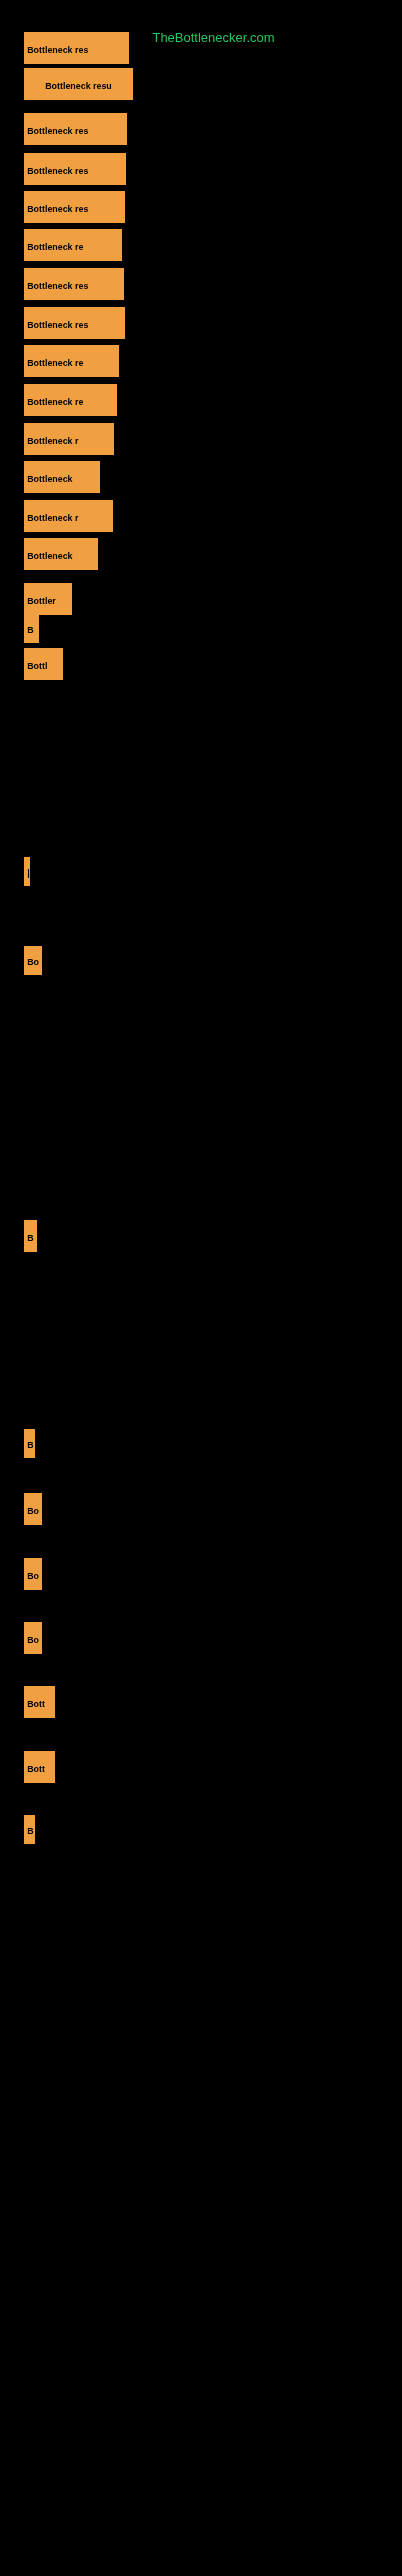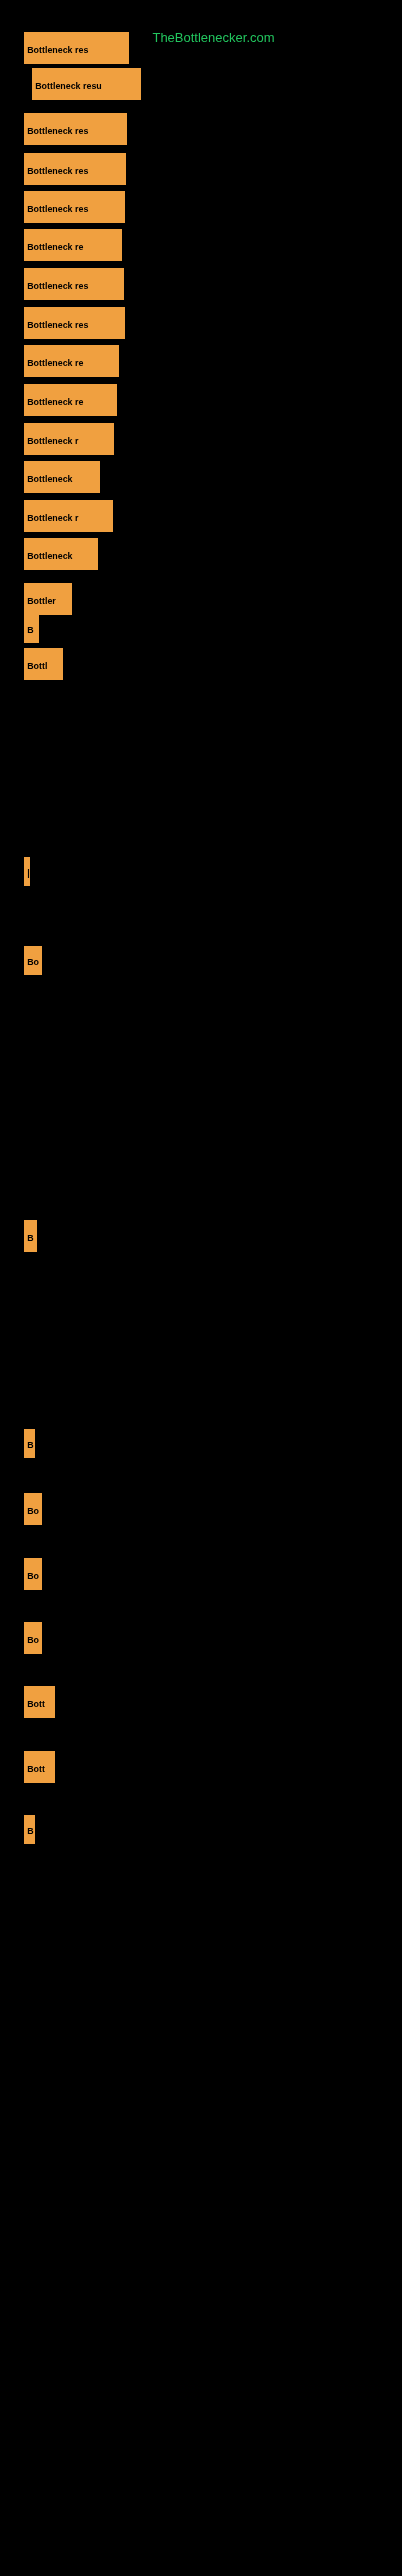--- a/index.html
+++ b/index.html
@@ -39,21 +39,21 @@
   </style>
 </head>
 <body>
 
 <div class="site-title">TheBottlenecker.com</div>
 
 <div id="bars-container">
     <div class="bar-container" style="top: 20px; height: 32px; left: 0px;">
       <div class="bar-label" style="height: 32px; line-height: 32px; width: 105px; min-width: 105px;">Bottleneck res</div>
     </div>
-    <div class="bar-container" style="top: 60px; height: 16px; left: 8px;">
+    <div class="bar-container" style="top: 60px; height: 16px; left: 0px; text-align: center;">
       <div class="bar-label" style="height: 32px; line-height: 32px; width: 109px; min-width: 109px;">Bottleneck resu</div>
     </div>
     <div class="bar-container" style="top: 101px; height: 32px; left: 0px;">
       <div class="bar-label" style="height: 32px; line-height: 32px; width: 103px; min-width: 103px;">Bottleneck res</div>
     </div>
     <div class="bar-container" style="top: 141px; height: 32px; left: 0px;">
       <div class="bar-label" style="height: 32px; line-height: 32px; width: 102px; min-width: 102px;">Bottleneck res</div>
     </div>
     <div class="bar-container" style="top: 179px; height: 32px; left: 0px;">
       <div class="bar-label" style="height: 32px; line-height: 32px; width: 101px; min-width: 101px;">Bottleneck res</div>

